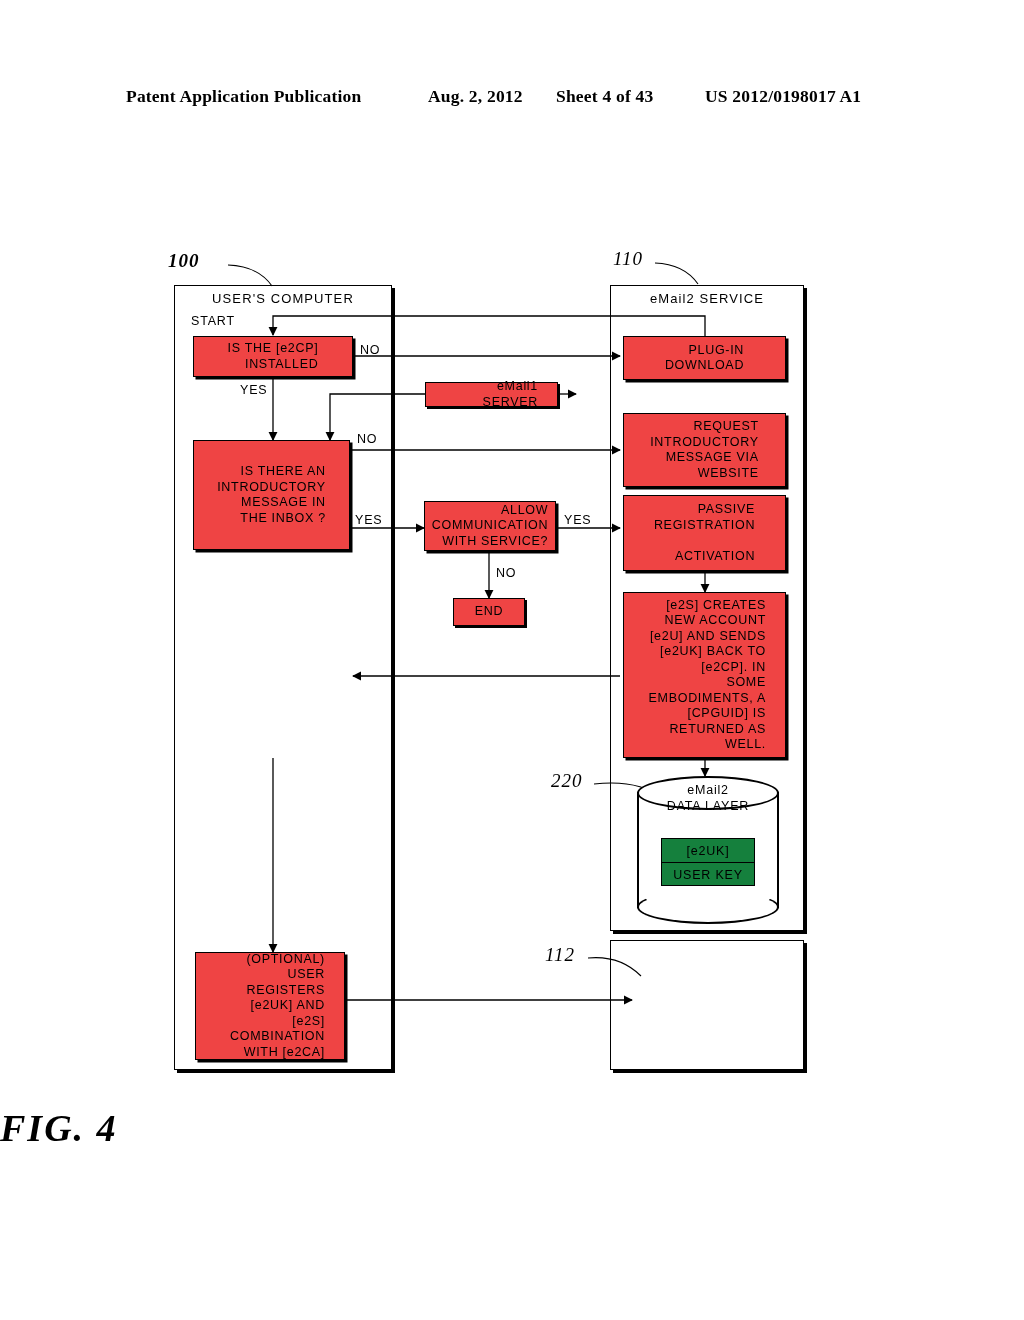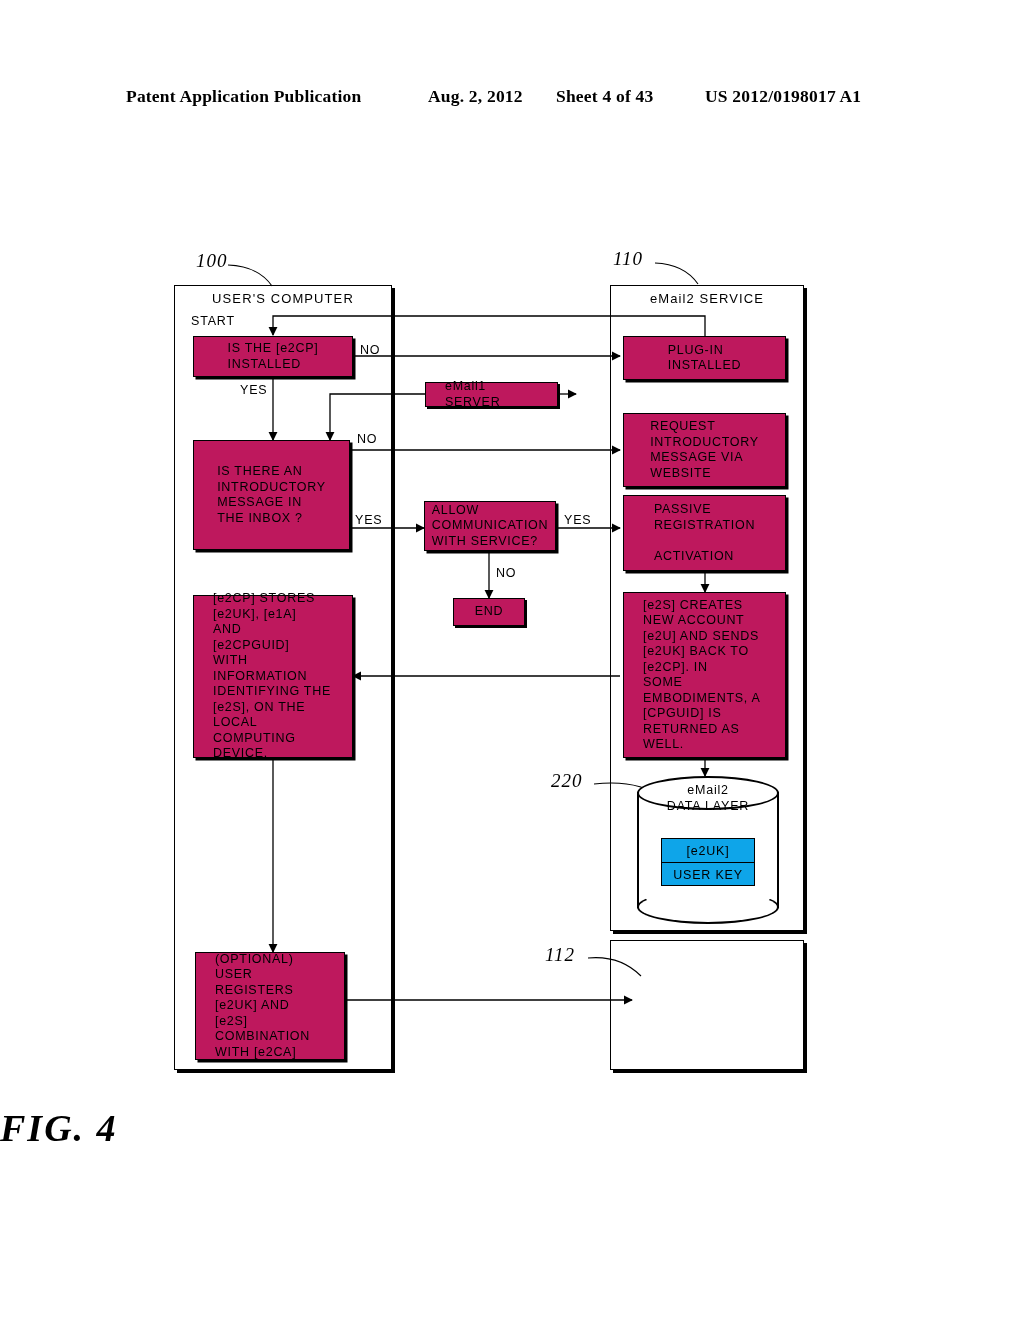--- a/index.html
+++ b/index.html
@@ -55,27 +55,27 @@
     top: 0;
     width: 1024px;
     height: 1320px;
   }
   #diagram svg { display: block; }
 
   
   .node {
     position: absolute;
     box-sizing: border-box;
-    background: #be185d;
+    background: #ef4444;
     border: 1.6px solid #000000;
     box-shadow: 2.5px 2.5px 0 0 #000000;
     display: flex;
     align-items: center;
     justify-content: center;
-    text-align: left;
+    text-align: right;
     font-family: "Liberation Sans", sans-serif;
     font-size: 12.5px;
     line-height: 15.5px;
     letter-spacing: 0.7px;
     padding: 2px 19px;
     white-space: pre-line;
   }
   .node.thin { box-shadow: 2px 2px 0 0 #000000; }
 
   
@@ -168,21 +168,21 @@
     white-space: pre-line;
   }
   #db-key-box {
     position: absolute;
     left: 24px;
     top: 62px;
     width: 94px;
     height: 48px;
     border: 1.4px solid #000;
     box-sizing: border-box;
-    background: #0ea5e9;
+    background: #15803d;
   }
   #db-key-box .key-row {
     height: 23px;
     display: flex;
     align-items: center;
     justify-content: center;
     font-size: 12.5px;
     letter-spacing: 0.8px;
   }
   #db-key-box .key-row.top { border-bottom: 1.4px solid #000; }
@@ -245,62 +245,53 @@
   </svg>
 
   <div class="panel" style="left:174px; top:285px; width:218px; height:785px;"></div>
   <div class="panel-title" style="left:174px; top:291px; width:218px;">USER'S  COMPUTER</div>
 
   <div class="panel" style="left:610px; top:285px; width:194px; height:646px;"></div>
   <div class="panel-title" style="left:610px; top:291px; width:194px;">eMail2  SERVICE</div>
 
   <div class="panel" style="left:610px; top:940px; width:194px; height:130px;"></div>
 
-  <div class="ref-num" style="left:196px; top:250px;">100</div>
+  <div class="ref-num" style="left:168px; top:250px;font-weight:bold;">100</div>
   <div class="ref-num" style="left:613px; top:248px;">110</div>
   <div class="ref-num" style="left:551px; top:770px;">220</div>
   <div class="ref-num" style="left:545px; top:944px;">112</div>
 
   <div class="edge-label" style="left:191px; top:314px;">START</div>
 
   <div class="node" style="left:193px; top:336px; width:160px; height:41px;">IS THE [e2CP]
 INSTALLED</div>
 
   <div class="node" style="left:193px; top:440px; width:157px; height:110px;">IS THERE AN
 INTRODUCTORY
 MESSAGE IN
 THE INBOX ?</div>
 
-  <div class="node" style="left:193px; top:595px; width:160px; height:163px;">[e2CP] STORES
-[e2UK], [e1A]
-AND
-[e2CPGUID]
-WITH INFORMATION
-IDENTIFYING THE
-[e2S], ON THE
-LOCAL COMPUTING
-DEVICE.</div>
 
   <div class="node" style="left:195px; top:952px; width:150px; height:108px;">(OPTIONAL)
 USER REGISTERS
 [e2UK] AND
 [e2S]
 COMBINATION
 WITH [e2CA]</div>
 
   <div class="node thin" style="left:425px; top:382px; width:133px; height:25px;">eMail1  SERVER</div>
 
   <div class="node" style="left:424px; top:501px; width:132px; height:50px;">ALLOW
 COMMUNICATION
 WITH  SERVICE?</div>
 
   <div class="node thin" style="left:453px; top:598px; width:72px; height:28px;">END</div>
 
   <div class="node" style="left:623px; top:336px; width:163px; height:44px;">PLUG-IN
-INSTALLED</div>
+DOWNLOAD</div>
 
   <div class="node" style="left:623px; top:413px; width:163px; height:74px;">REQUEST
 INTRODUCTORY
 MESSAGE  VIA
 WEBSITE</div>
 
   <div class="node" style="left:623px; top:495px; width:163px; height:76px;">PASSIVE
 REGISTRATION
 
 ACTIVATION</div>

